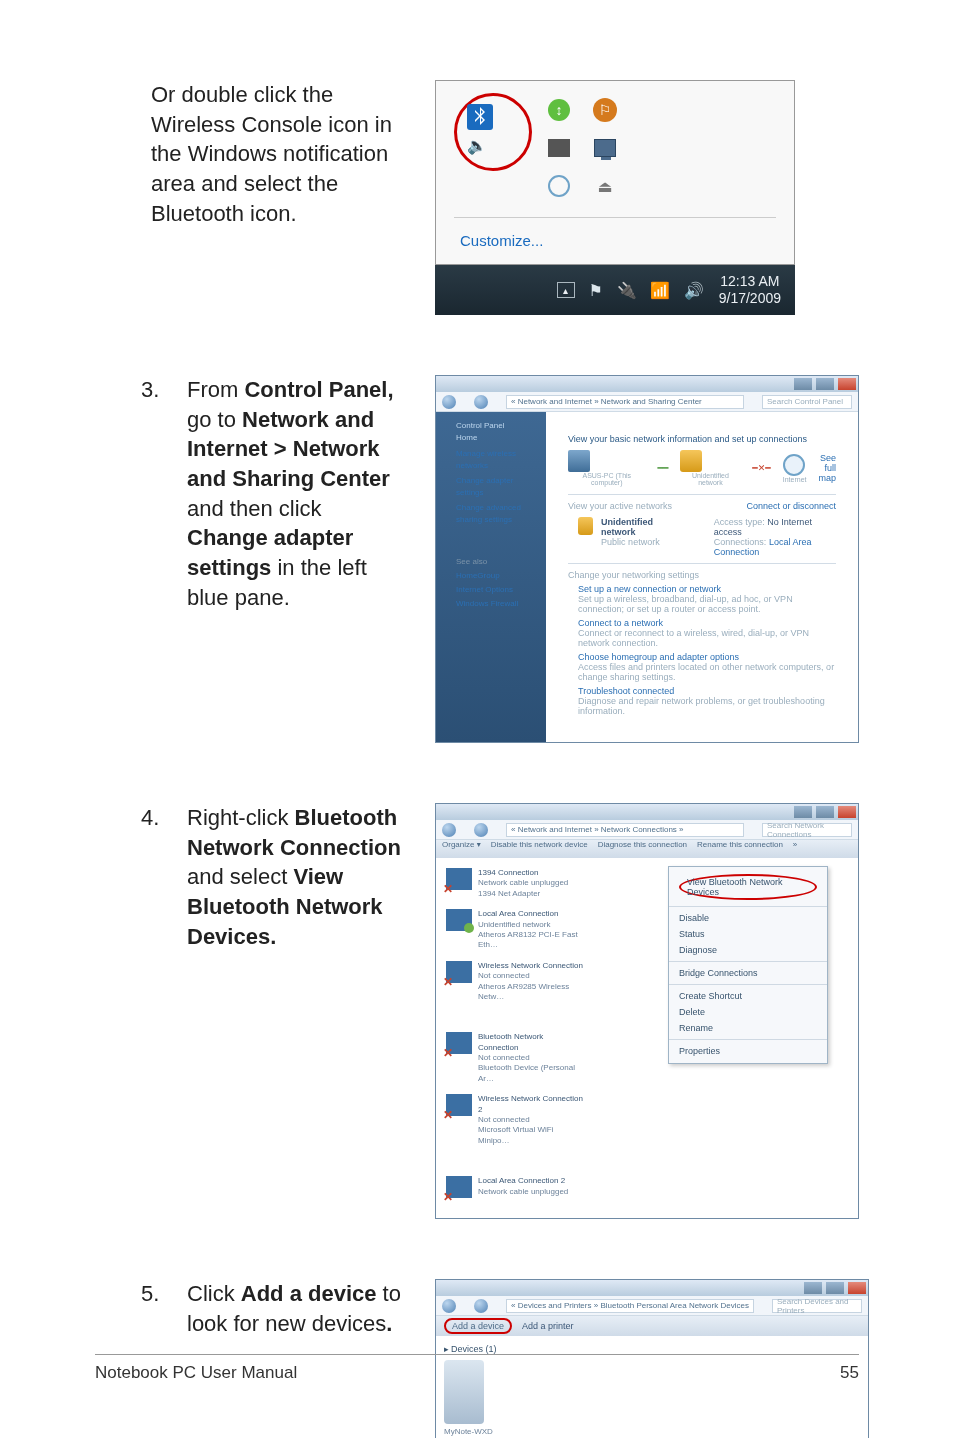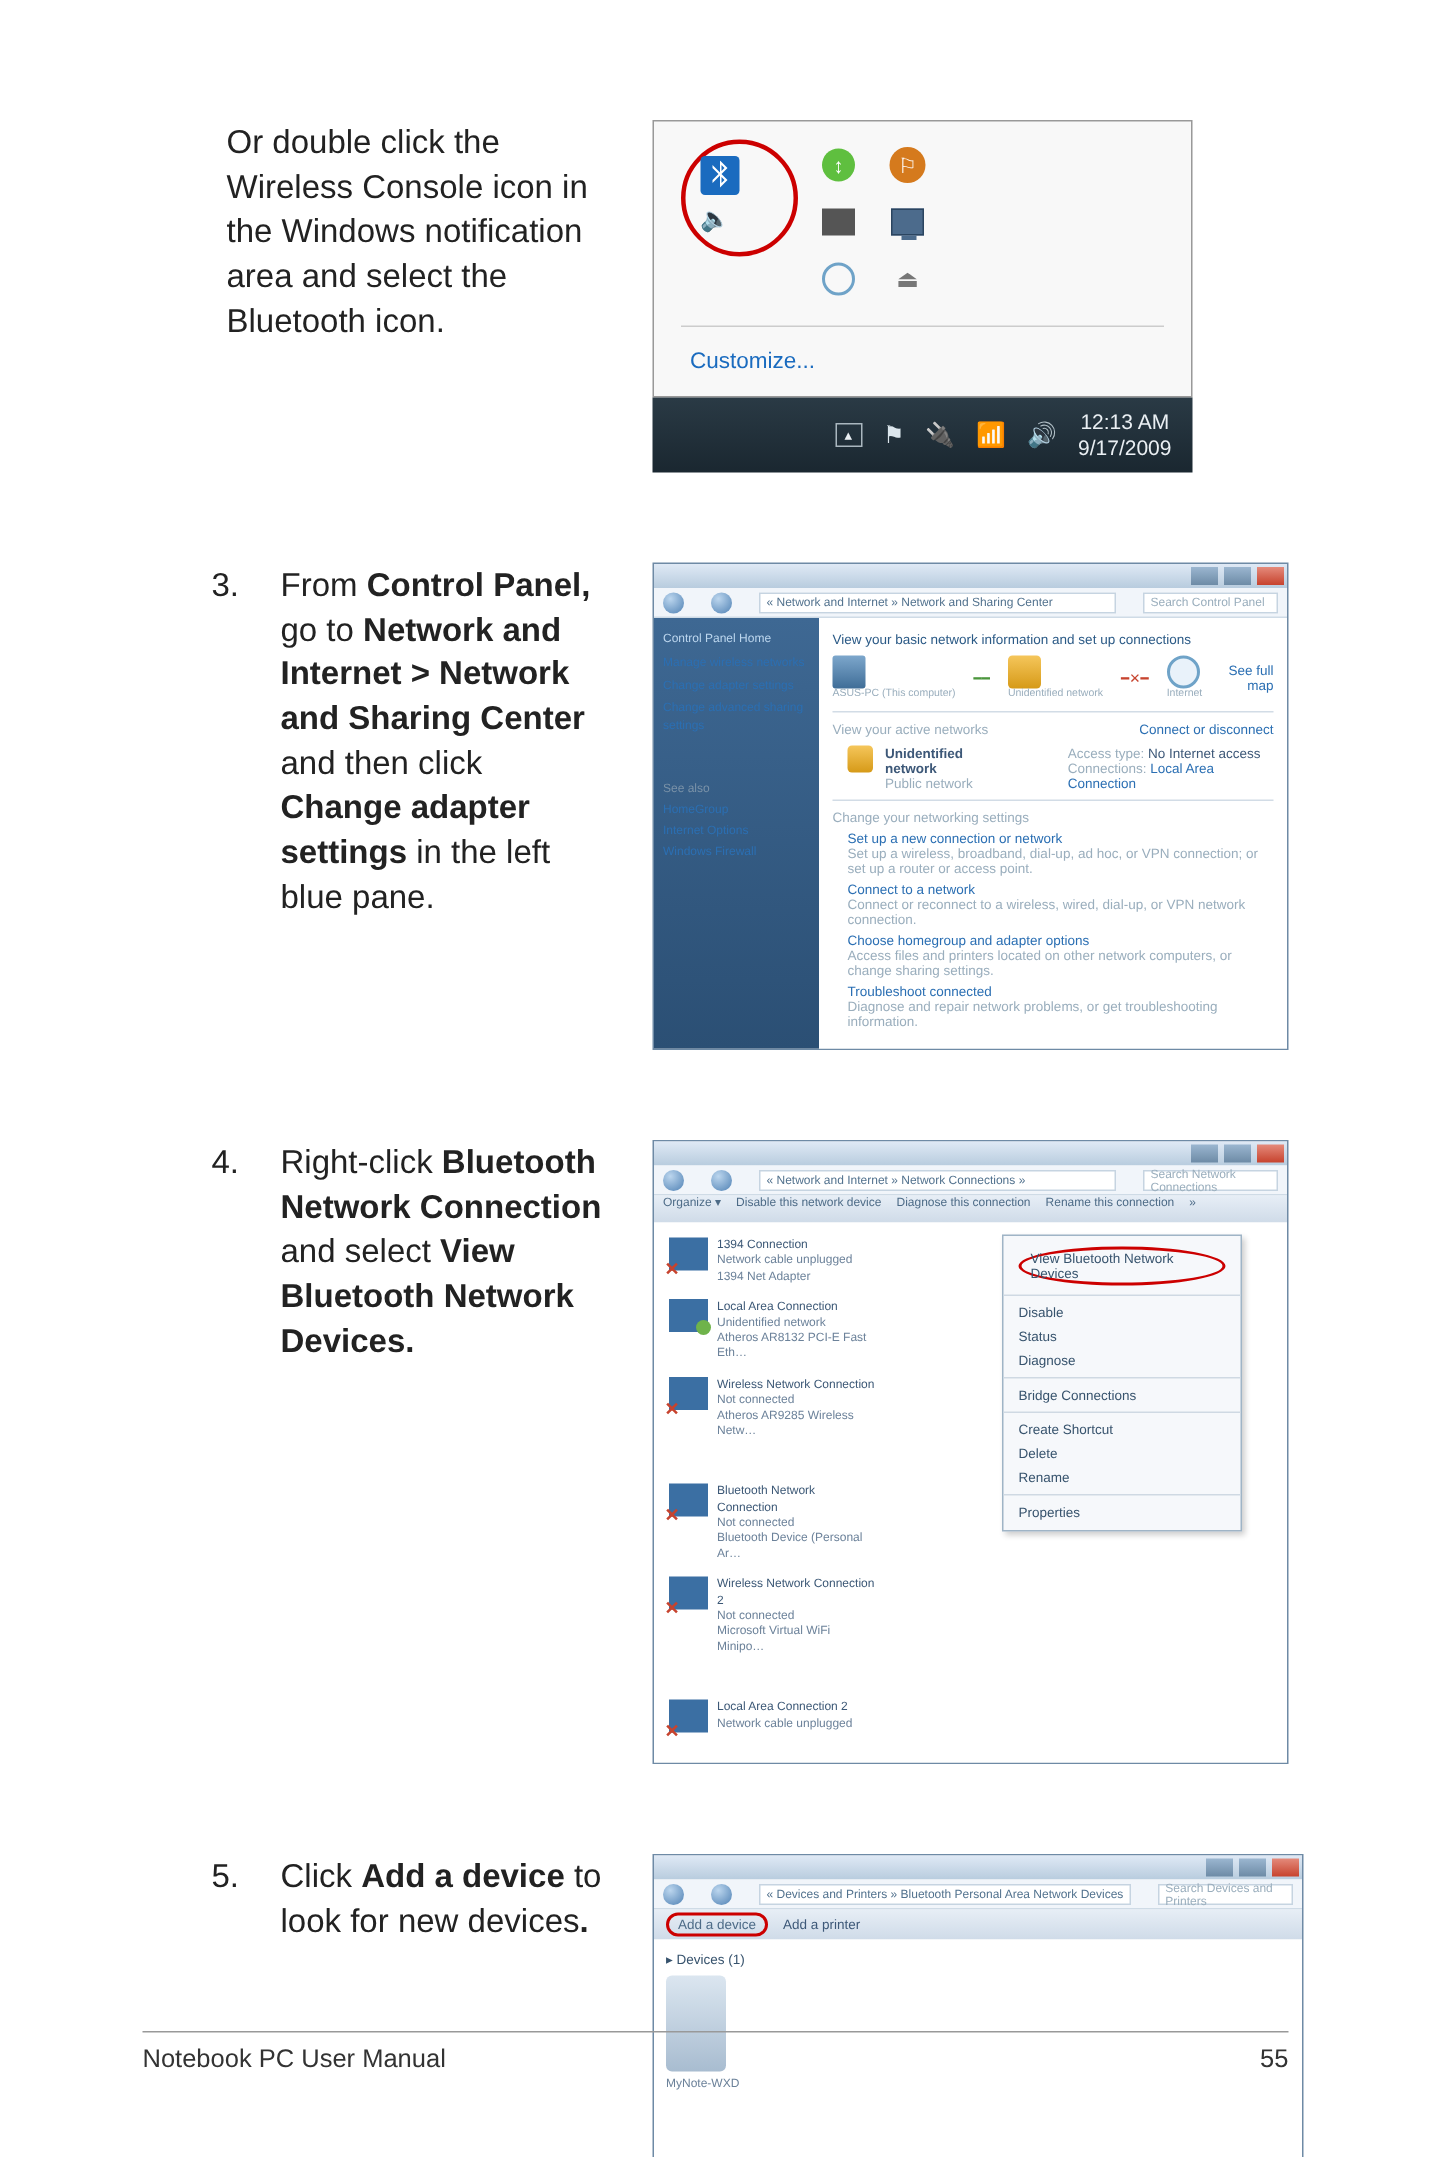--- a/index.html
+++ b/index.html
@@ -43,24 +43,24 @@
   
   .win { border: 1px solid #6e8aa5; background: #fdfdfe; font-size: 9px; color: #3d5878; width: 100%; }
   .win .titlebar { height: 16px; background: linear-gradient(#dfe9f5, #b8ccde); display: flex; justify-content: flex-end; }
   .winbtn { width: 18px; height: 12px; margin: 2px 2px 0 2px; background: linear-gradient(#9bb6d0,#6d8ba6); }
   .winbtn.close { background: linear-gradient(#e48a7b,#c7432e); }
   .addrbar { height: 20px; background: #f1f5fa; display: flex; align-items: center; padding: 0 6px; border-bottom: 1px solid #cfdbe6; gap: 18px; }
   .navbtn { width: 14px; height: 14px; background: radial-gradient(circle at 35% 30%, #bcd6ee, #4f81b4); border-radius: 50%; }
   .crumb { flex: 1; background: #fff; border: 1px solid #c6d4e1; height: 14px; display: flex; align-items: center; padding: 0 4px; overflow: hidden; white-space: nowrap; font-size: 8px; color: #52728e; }
   .search { width: 90px; background: #fff; border: 1px solid #c6d4e1; height: 14px; display: flex; align-items: center; padding: 0 4px; font-size: 8px; color: #9aaebd; }
   .win-body { display: flex; }
-  .leftpane { width: 110px; background: linear-gradient(#3e6893, #2b4f74); color: #d7e6f4; padding: 8px 6px; font-size: 8px; line-height: 1.5; }
+  .leftpane { width: 110px; background: linear-gradient(#3e6893, #2b4f74); color: #d7e6f4; padding: 8px 20px; font-size: 8px; line-height: 1.5; }
   .leftpane .hd { color: #bcd6ee; font-size: 8px; margin-bottom: 4px; }
   .leftpane div { margin-bottom: 3px; }
-  .mainpane { flex: 1; background: #fff; padding: 9px; }
+  .mainpane { flex: 1; background: #fff; padding: 22px; }
   .mainpane .hd { color: #2b5a86; font-size: 9px; margin-bottom: 6px; }
   .rowicons { display: flex; align-items: center; gap: 12px; margin-bottom: 8px; }
   .hrule { border-top: 1px solid #d2dce6; margin: 6px 0; }
   .linktxt { color: #2b6fb3; }
   .muted { color: #9aaebd; }
   .mini-ico { width: 22px; height: 22px; }
   .ico-network { background: linear-gradient(#f5c65b,#d69a18); border-radius: 3px; }
   .ico-pc { background: linear-gradient(#7da7cc,#3f6d97); border-radius: 2px; }
   .ico-globe2 { border: 2px solid #6fa3c8; border-radius: 50%; background: #e9f2fa; }
   .seealso { margin-top: 30px; font-size: 8px; color: #7a92a8; }

